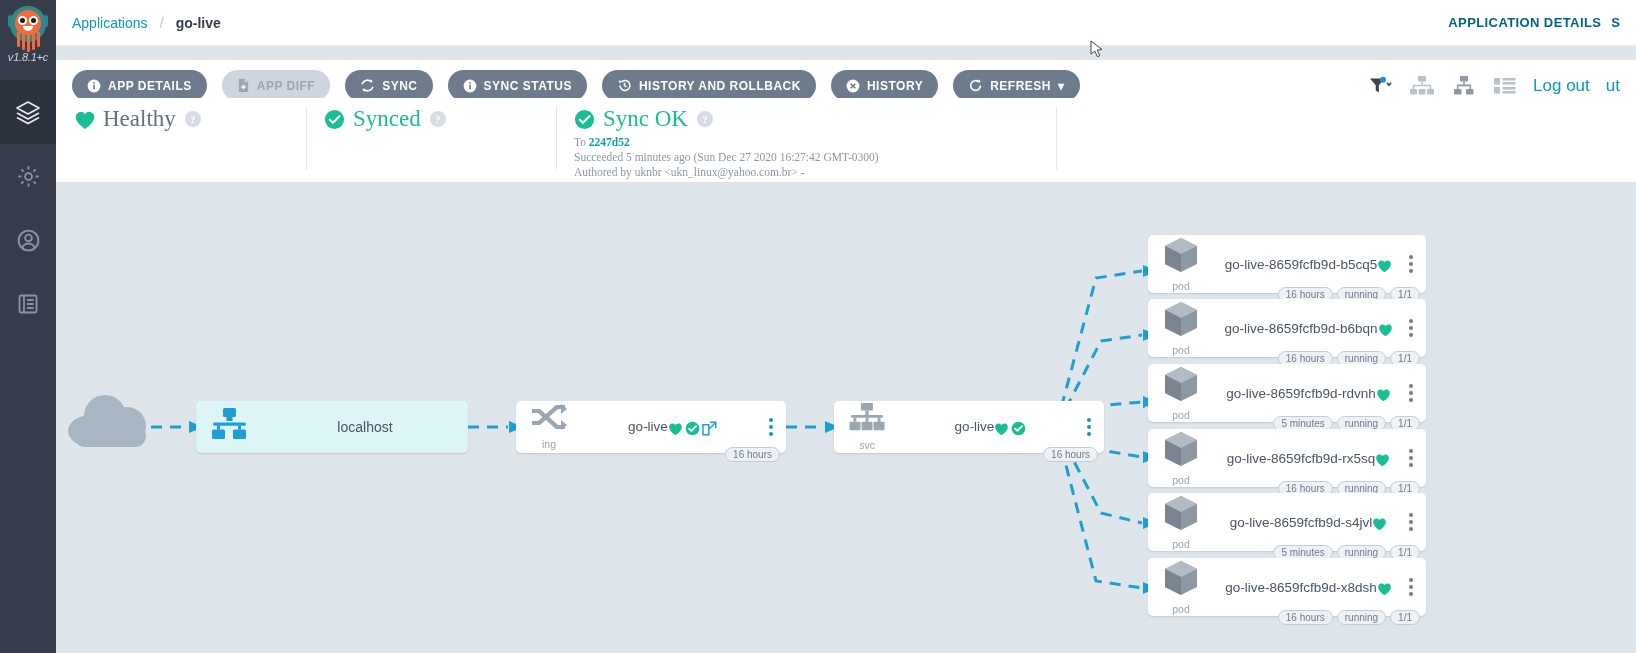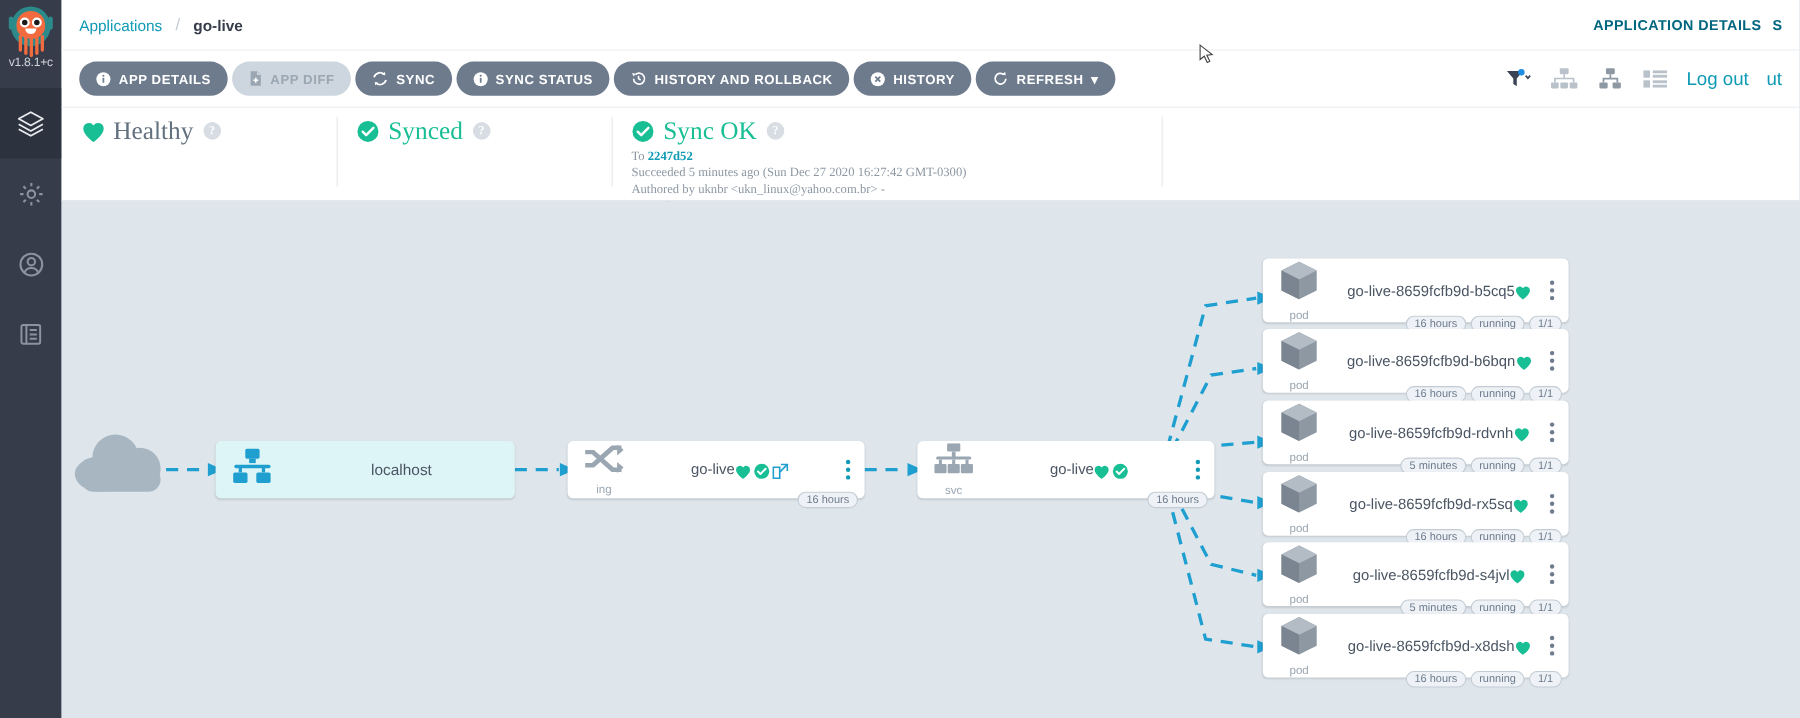--- a/index.html
+++ b/index.html
@@ -21,42 +21,42 @@
   .octo-circle { position:absolute; left:4px; top:2px; width:36px; height:36px; border-radius:50%; background:#2c8a8a; }
   .octo-head { position:absolute; left:9px; top:6px; width:26px; height:25px; border-radius:50% 50% 45% 45%; background:#f26b3f; }
   .octo-eye { position:absolute; top:12px; width:9px; height:9px; border-radius:50%; background:#fff; }
   .octo-eye.l { left:12px; } .octo-eye.r { left:23px; }
   .octo-pupil { position:absolute; top:14px; width:5px; height:5px; border-radius:50%; background:#1a1a1a;}
   .octo-pupil.l { left:14px; } .octo-pupil.r { left:25px; }
   .octo-mouth { position:absolute; left:17px; top:22px; width:10px; height:5px; border-radius:0 0 10px 10px; background:#fff;}
   .octo-ear { position:absolute; top:11px; width:4px; height:12px; border-radius:3px; background:#2c8a8a; }
   .octo-ear.l { left:2px; } .octo-ear.r { left:38px; }
   .octo-leg { position:absolute; top:28px; width:3px; height:15px; background:#f26b3f; border-radius:0 0 3px 3px;}
-  .rail-ver { color:#cfd4db; font-size:11px; letter-spacing:-0.2px; margin-top:-3px; white-space:nowrap;}
+  .rail-ver { color:#cfd4db; font-size:11px; letter-spacing:-0.2px; margin-top:-3px; white-space:nowrap;font-style:italic;}
   .rail-item { width:56px; height:64px; display:flex; align-items:center; justify-content:center; cursor:pointer; }
   .rail-item.active { background:#2c323e; }
   .rail-item svg { display:block; }
 
   
   .topbar {
     position:absolute; left:56px; top:0; width:1580px; height:46px;
     background:#fff; display:flex; align-items:center; padding:0 16px;
     border-bottom:1px solid #e9edf1;
   }
   .crumb-link { color:#0f9ab5; font-size:14px; cursor:pointer; }
   .crumb-sep { color:#c3ccd4; margin:0 12px; font-size:15px; }
   .crumb-cur { color:#363c4a; font-size:14px; font-weight:bold; }
   .topbar-right { margin-left:auto; display:flex; align-items:center; gap:10px; }
   .app-details-link { color:#00657f; font-size:13px; font-weight:bold; letter-spacing:0.4px; cursor:pointer;}
   .app-details-tail { color:#00657f; font-size:13px; font-weight:bold; }
 
   
   .toolbar {
-    position:absolute; left:56px; top:46px; width:1580px; height:52px;
-    background:#fff; display:flex; align-items:center; padding:0 16px; gap:4px;
+    position:absolute; left:56px; top:60px; width:1580px; height:52px;
+    background:#fff; display:flex; align-items:center; padding:0 16px; gap:15px;
     border-bottom:1px solid #e9edf1;
   }
   .btn {
     height:31px; border-radius:16px; background:#6d7b8d; color:#fff;
     display:flex; align-items:center; gap:7px; padding:0 15px;
     font-size:12px; font-weight:bold; letter-spacing:0.5px; cursor:pointer;
     white-space:nowrap; border:none;
   }
   .btn.disabled { background:#cdd6de; color:#9aa7b3; }
   .btn .gl { font-size:12px; display:flex; align-items:center; }

